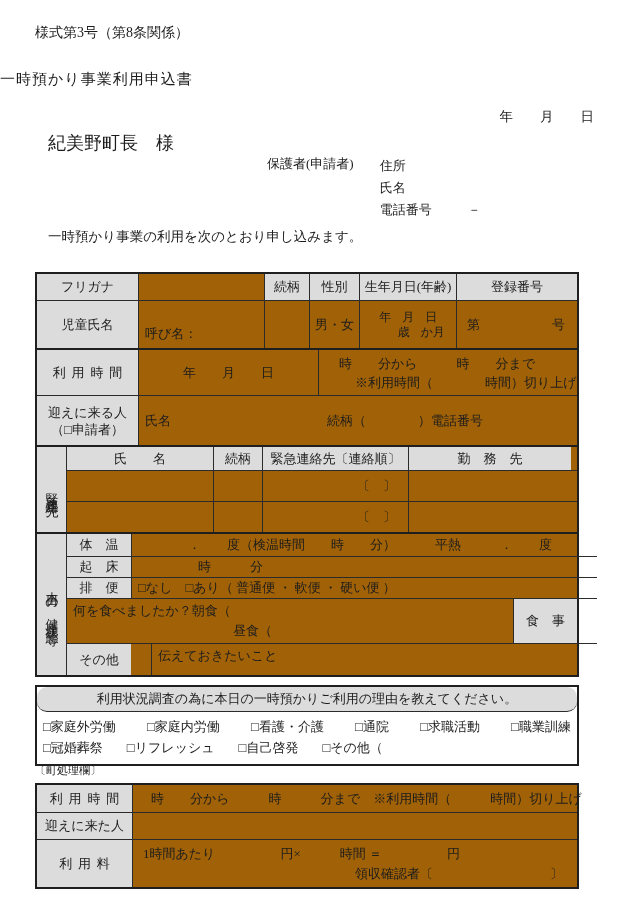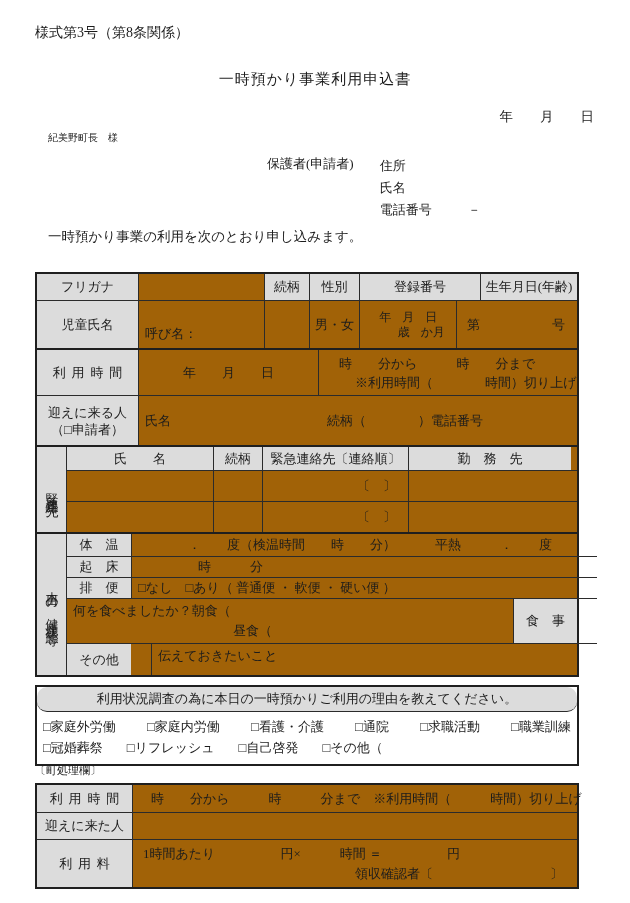--- a/index.html
+++ b/index.html
@@ -4,23 +4,23 @@
 <style>
   * { margin:0; padding:0; box-sizing:border-box; }
   html,body { background:#e8e8e8; }
   .page {
     position:relative; width:630px; height:903px; background:#ffffff;
     font-family:"Liberation Serif","DejaVu Serif",serif;
     color:#1c1c1c; font-size:13px; overflow:hidden; margin:0 auto;
   }
   .abs { position:absolute; }
   .form-number { left:35px; top:24px; font-size:14px; }
-  .doc-title { left:0; right:0; top:70px; text-align:center; font-size:15px; letter-spacing:1px; }
+  .doc-title { left:0; right:0; top:70px; text-align:left; font-size:15px; letter-spacing:1px; }
   .date-line { right:36px; top:108px; font-size:13.5px; }
-  .addressee { left:48px; top:131px; font-size:10px; }
+  .addressee { left:48px; top:131px; font-size:18px; }
   .applicant { left:267px; top:155px; display:flex; }
   .applicant .fields { margin-left:26px; }
   .applicant .fields > div { line-height:22px; }
   .phone-dash { margin-left:36px; }
   .intro { left:48px; top:228px; font-size:13.5px; }
 
   
   .tbl { border:2px solid #1f1f1f; background:#a16207; }
   .sec { display:flex; flex-direction:column; }
   .sec + .sec { border-top:2px solid #1f1f1f; }
@@ -118,22 +118,22 @@
   <div class="abs intro">一時預かり事業の利用を次のとおり申し込みます。</div>
 
   <div class="abs main-table tbl">
 
     <div class="sec">
       <div class="row h26">
         <div class="cell lab w-label">フリガナ</div>
         <div class="cell w-furi"></div>
         <div class="cell lab w-rel">続柄</div>
         <div class="cell lab w-sex">性別</div>
+        <div class="cell lab w-birth">生年月日(年齢)</div>
         <div class="cell lab w-reg">登録番号</div>
-        <div class="cell lab w-birth">生年月日(年齢)</div>
       </div>
       <div class="row h48">
         <div class="cell lab w-label">児童氏名</div>
         <div class="cell w-furi nickname left">呼び名：</div>
         <div class="cell w-rel"></div>
         <div class="cell center w-sex">男・女</div>
         <div class="cell birth-cell w-birth">
           <div>年　月　日</div>
           <div class="l2">歳　か月</div>
         </div>

